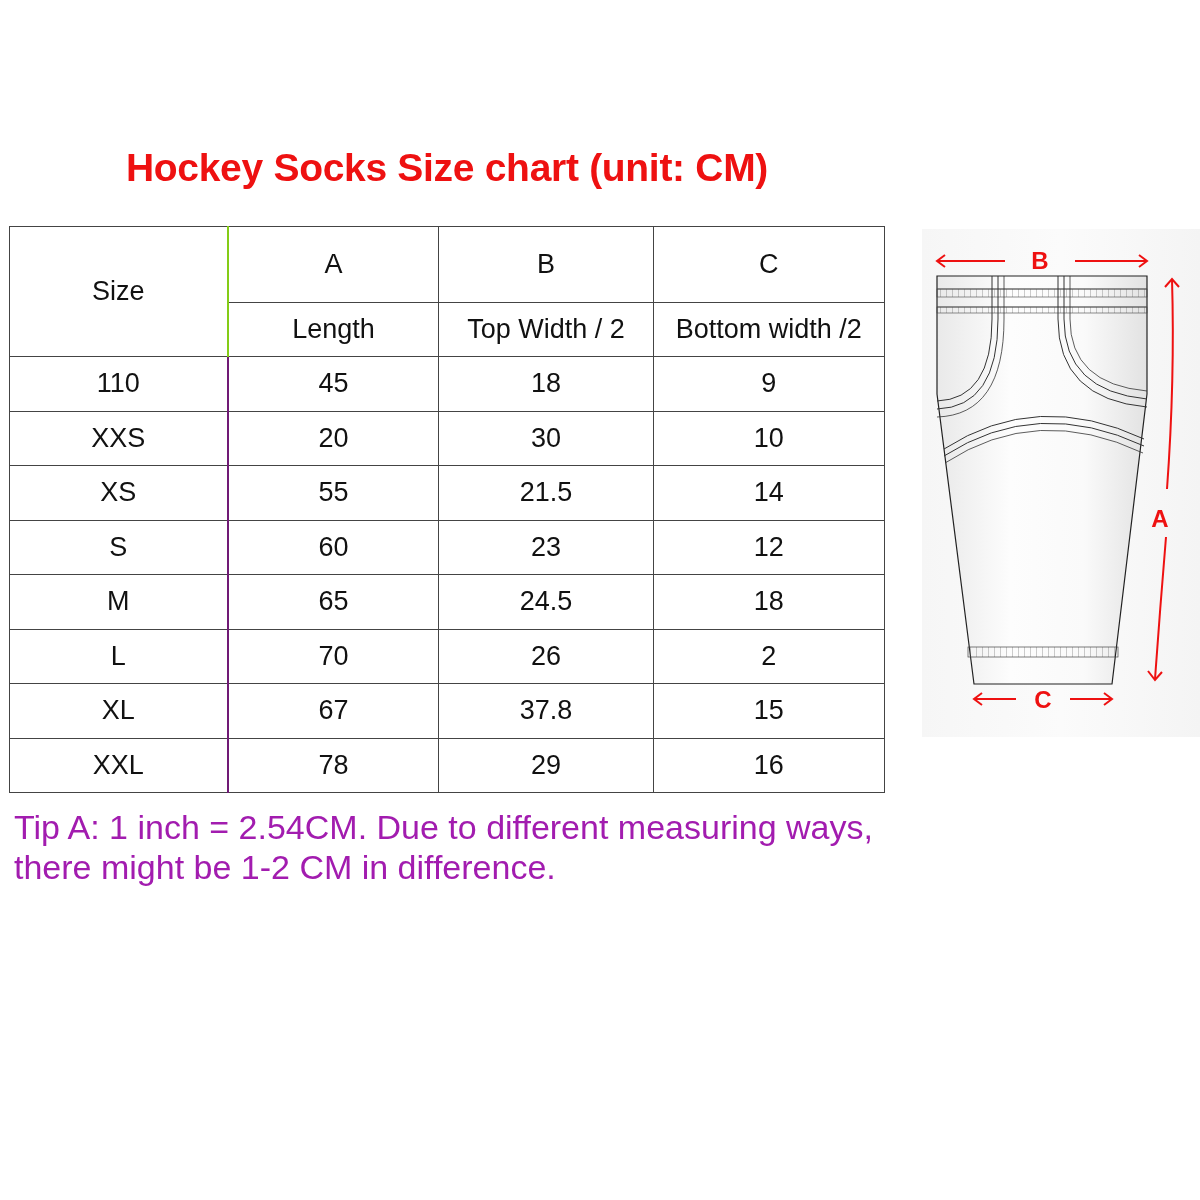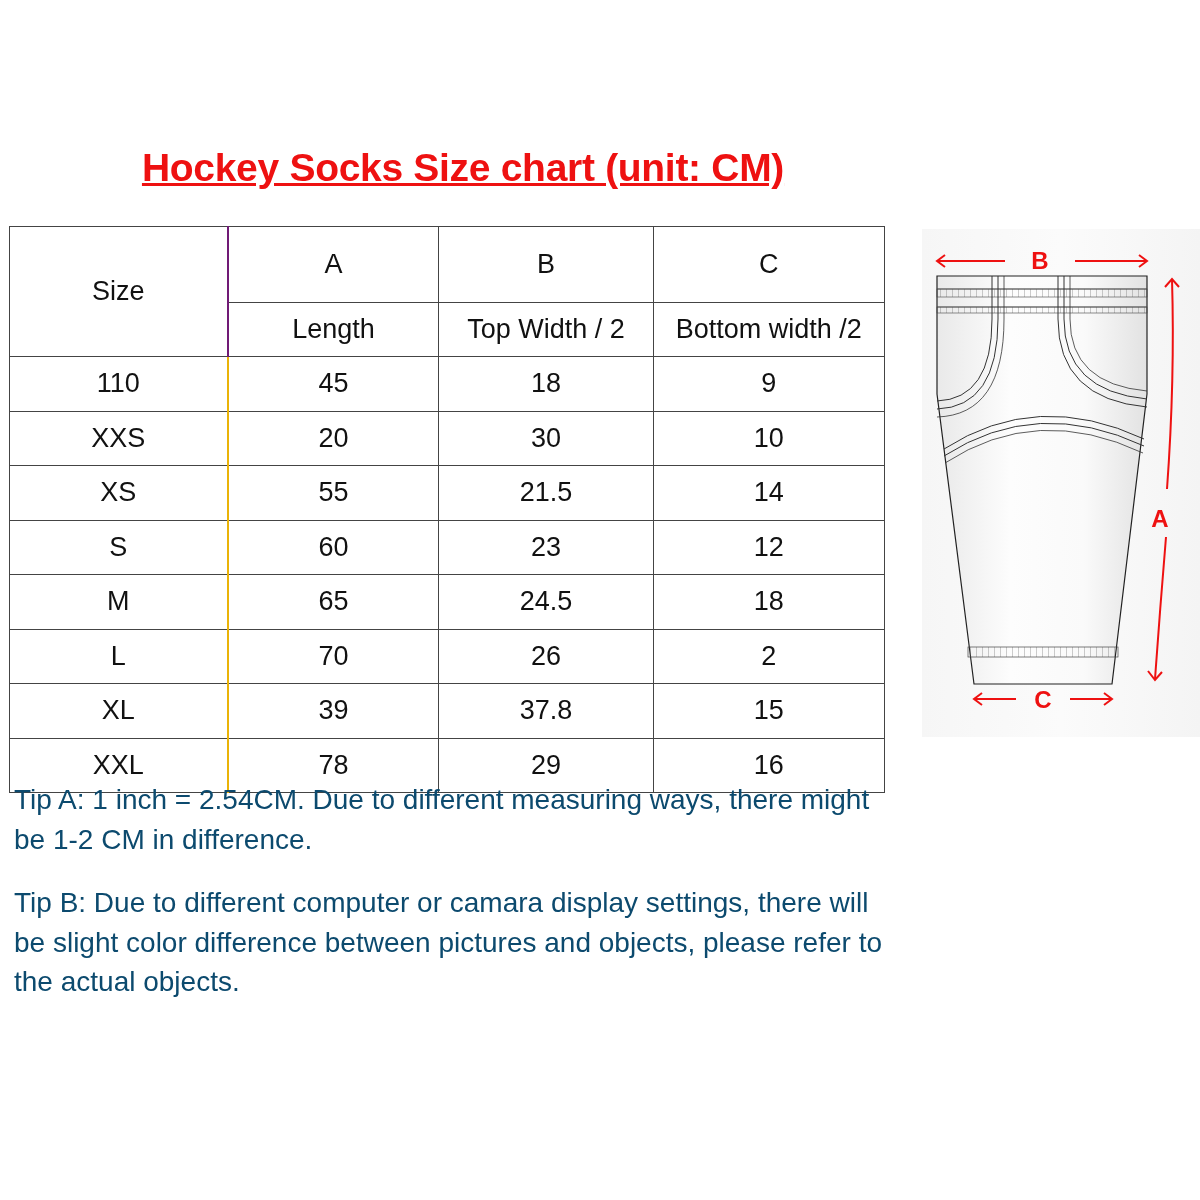--- a/index.html
+++ b/index.html
@@ -10,30 +10,29 @@
     body {
       width: 1200px;
       height: 1200px;
       position: relative;
       overflow: hidden;
       font-family: "Liberation Sans", sans-serif;
       color: #111111;
     }
     .title {
       position: absolute;
-      left: 16px;
+      left: 0;
       top: 146px;
       width: 894px;
       text-align: center;
       font-family: "Liberation Sans", sans-serif;
       font-weight: bold;
       font-size: 39px;
       color: #ee1111;
       letter-spacing: -0.3px;
-      text-decoration: underline;
     }
     table.size-table {
       position: absolute;
       left: 9px;
       top: 226px;
       width: 876px;
       border-collapse: collapse;
       table-layout: fixed;
       font-family: "Liberation Sans", sans-serif;
       font-size: 27px;
@@ -47,37 +46,37 @@
       padding: 0;
     }
     table.size-table .col-size { width: 217px; border-right: 2px solid #222; }
     table.size-table .col-a { width: 210px; }
     table.size-table .col-b { width: 213px; }
     table.size-table .col-c { width: 230px; }
     tr.hdr-letter { height: 76px; }
     tr.hdr-name { height: 54px; }
     tr.data-row { height: 54.5px; }
     table.size-table th.size-head {
+      border-right: 2px solid #84cc16;
+    }
+    table.size-table tr.data-row td:first-child {
       border-right: 2px solid #701a75;
-    }
-    table.size-table tr.data-row td:first-child {
-      border-right: 2px solid #eab308;
     }
     .hdr-name th {
       border-bottom: 1.5px solid #333;
     }
     .tips {
       position: absolute;
       left: 14px;
-      top: 780px;
+      top: 808px;
       width: 880px;
       font-family: "Liberation Sans", sans-serif;
-      font-size: 28px;
+      font-size: 34px;
       line-height: 39.5px;
-      color: #0c4a6e;
+      color: #a21caf;
     }
     .tips p { margin: 0; }
     .tips p + p { margin-top: 24px; }
     .diagram {
       position: absolute;
       left: 922px;
       top: 229px;
       width: 278px;
       height: 508px;
       background: linear-gradient(90deg, #f6f6f6 0%, #fbfbfb 50%, #f4f4f4 100%);
@@ -144,36 +143,35 @@
     <td>18</td>
   </tr>
   <tr class="data-row">
     <td>L</td>
     <td>70</td>
     <td>26</td>
     <td>2</td>
   </tr>
   <tr class="data-row">
     <td>XL</td>
-    <td>39</td>
+    <td>67</td>
     <td>37.8</td>
     <td>15</td>
   </tr>
   <tr class="data-row">
     <td>XXL</td>
     <td>78</td>
     <td>29</td>
     <td>16</td>
   </tr>
 </tbody>
   </table>
 
 <div class="tips">
   <p>Tip A:  1 inch = 2.54CM. Due to different measuring ways, there might be 1-2 CM in difference.</p>
-  <p>Tip B:  Due to different computer or camara display settings, there will be slight color difference between pictures and objects, please refer to the actual objects.</p>
 </div>
 
 <div class="diagram">
   <svg width="278" height="508" viewBox="0 0 278 508" xmlns="http://www.w3.org/2000/svg">
     <defs>
       <linearGradient id="sockShade" x1="0" x2="1" y1="0" y2="0">
         <stop offset="0" stop-color="#e9e9e9"></stop>
         <stop offset="0.35" stop-color="#fdfdfd"></stop>
         <stop offset="0.7" stop-color="#fafafa"></stop>
         <stop offset="1" stop-color="#e2e2e2"></stop>

